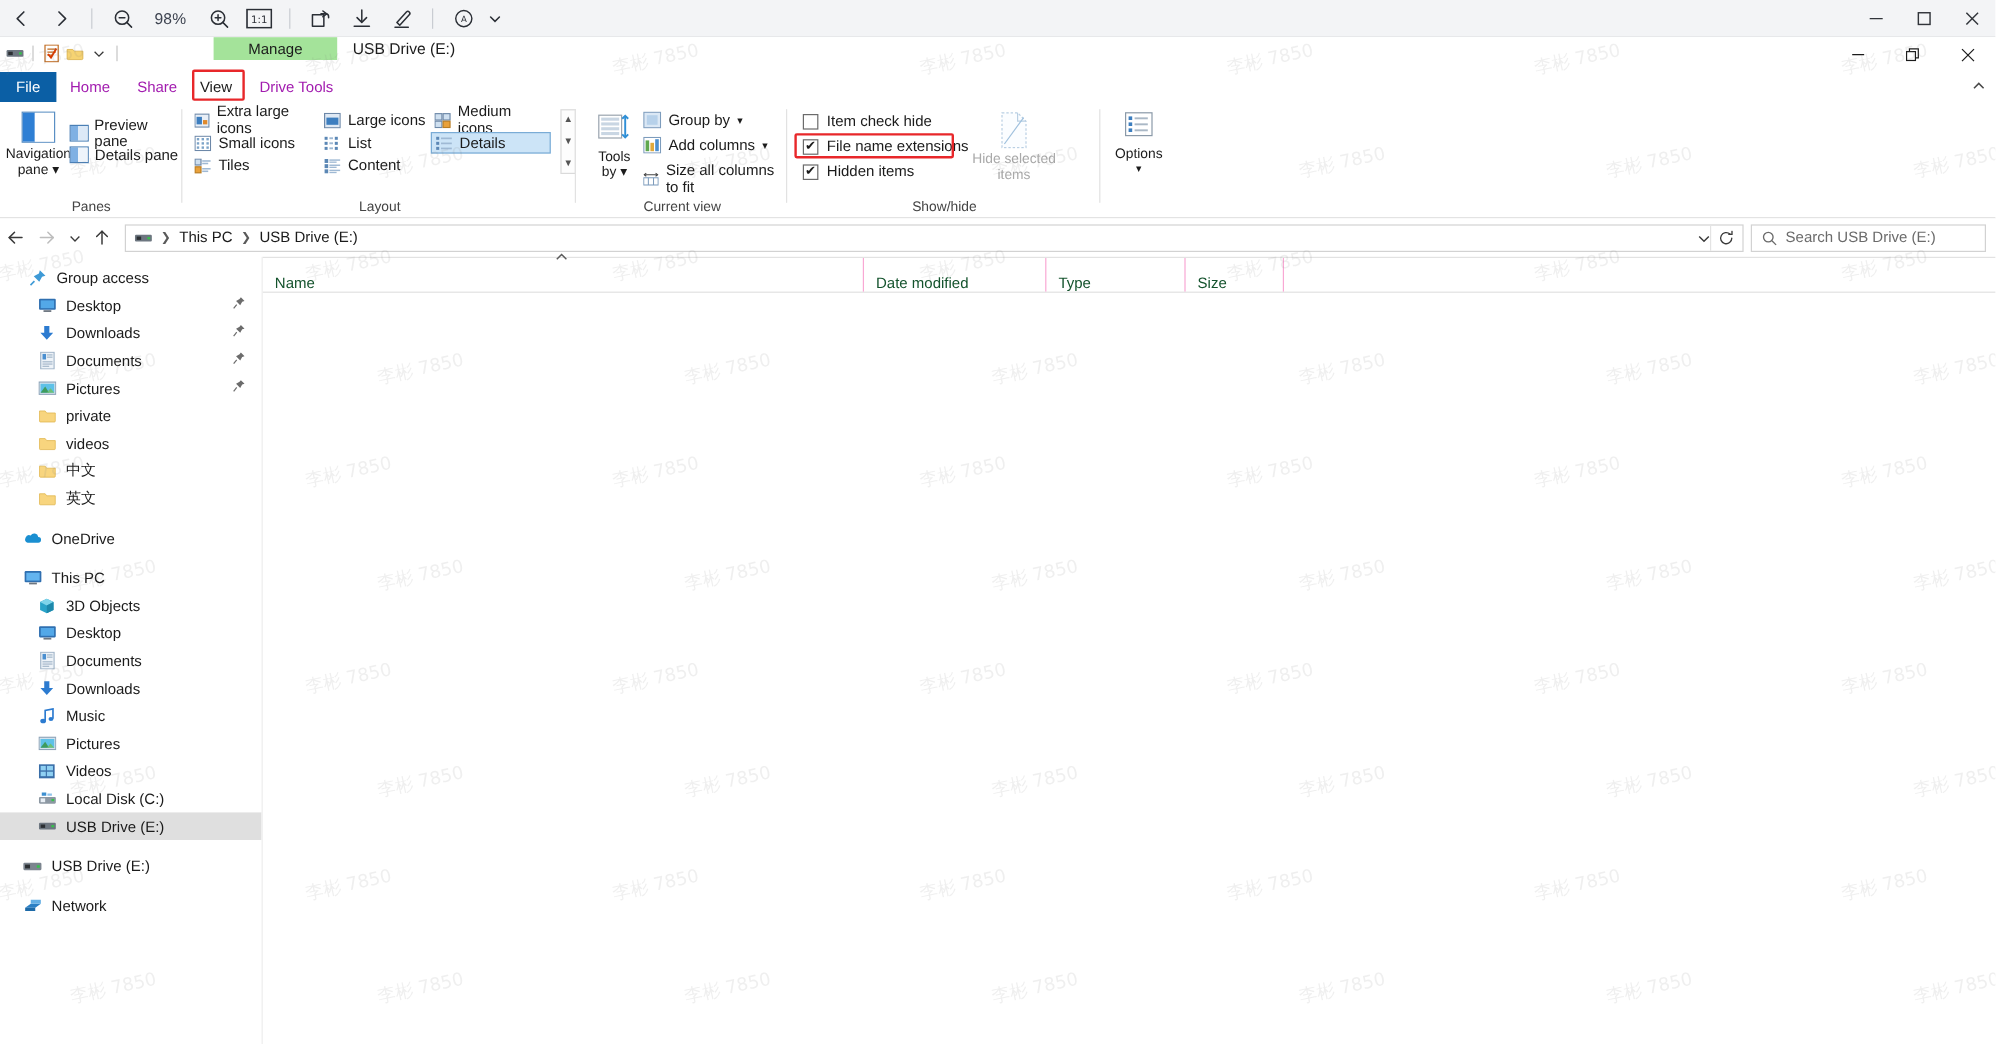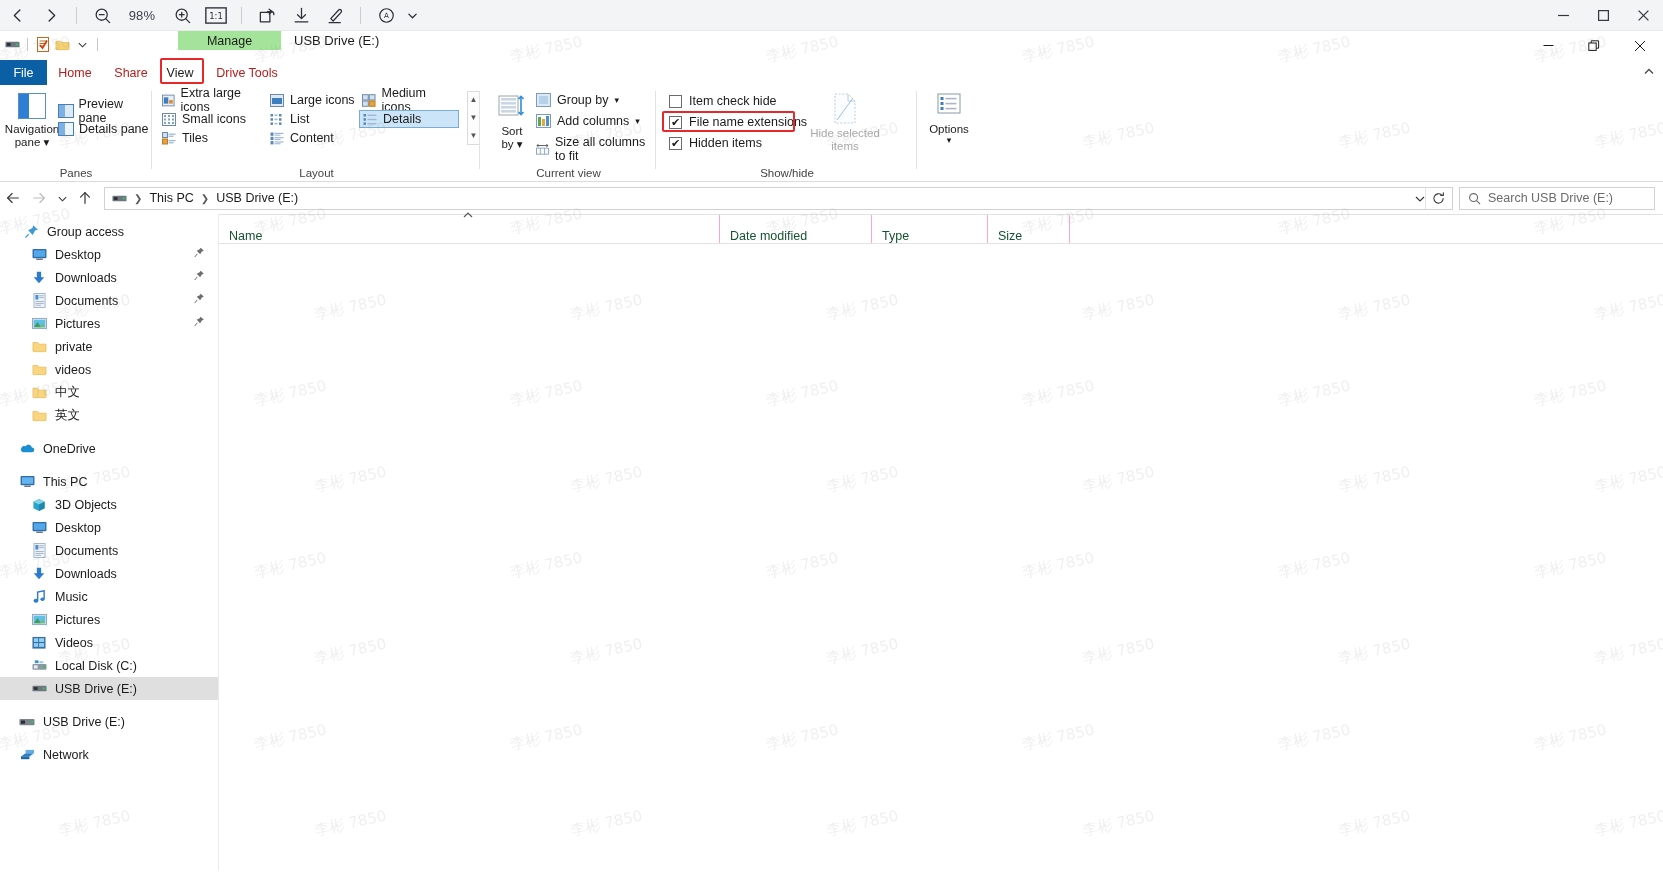--- a/index.html
+++ b/index.html
@@ -49,21 +49,21 @@
   }
   .drive-title{margin-left:13px;margin-top:2px;font-size:13px;color:#1b1b1b;}
 
   .tb-right{position:absolute;right:0;top:0;display:flex;}
   .tb-right .wbtn{width:46px;height:29px;display:flex;align-items:center;justify-content:center;color:#1b1b1b;}
 
   
   .tabstrip{position:relative;height:25px;background:#ffffff;}
   .tab{
     position:absolute;top:0;height:25px;display:flex;align-items:center;justify-content:center;
-    font-size:12.5px;color:#b91c1c;
+    font-size:12.5px;color:#a21caf;
   }
   .tab.file{left:0;width:47px;background:#0b5fa5;color:#fff;}
   .tab.home{left:47px;width:56px;}
   .tab.share{left:103px;width:56px;}
   .tab.view{left:165px;width:30px;color:#1b1b1b;}
   .tab.drivetools{left:208px;width:78px;}
   .view-box{
     position:absolute;left:160px;top:-2px;width:44px;height:26px;
     border:2px solid #e8272a;border-radius:2px;box-sizing:border-box;pointer-events:none;
   }
@@ -527,21 +527,21 @@
               <g fill="#c9d6e3">
                 <rect x="3" y="3" width="15" height="2.6"></rect>
                 <rect x="3" y="7" width="15" height="2.6"></rect>
                 <rect x="3" y="11" width="15" height="2.6"></rect>
                 <rect x="3" y="15" width="15" height="2.6"></rect>
               </g>
               <line x1="23" y1="2" x2="23" y2="19" stroke="#2f8fd6" stroke-width="1.6"></line>
               <polyline points="20.5,4 23,1.5 25.5,4" fill="none" stroke="#2f8fd6" stroke-width="1.6"></polyline>
               <polyline points="20.5,17 23,19.5 25.5,17" fill="none" stroke="#2f8fd6" stroke-width="1.6"></polyline>
             </svg>
-          <div style="margin-top:3px">Sort</div>
+          <div style="margin-top:3px">Tools</div>
           <div><span>by</span> ▾</div>
         </div>
         <div class="cv-item" style="top:8px">
           <svg width="15" height="14" viewBox="0 0 15 14">
               <rect x="0.5" y="0.5" width="14" height="13" fill="#dbe8f5" stroke="#7d9cbc"></rect>
               <rect x="3" y="3" width="9" height="8" fill="#b7d1ea"></rect>
             </svg>
           <span>Group by</span>
             <span style="font-size:9px">▾</span>
         </div>

